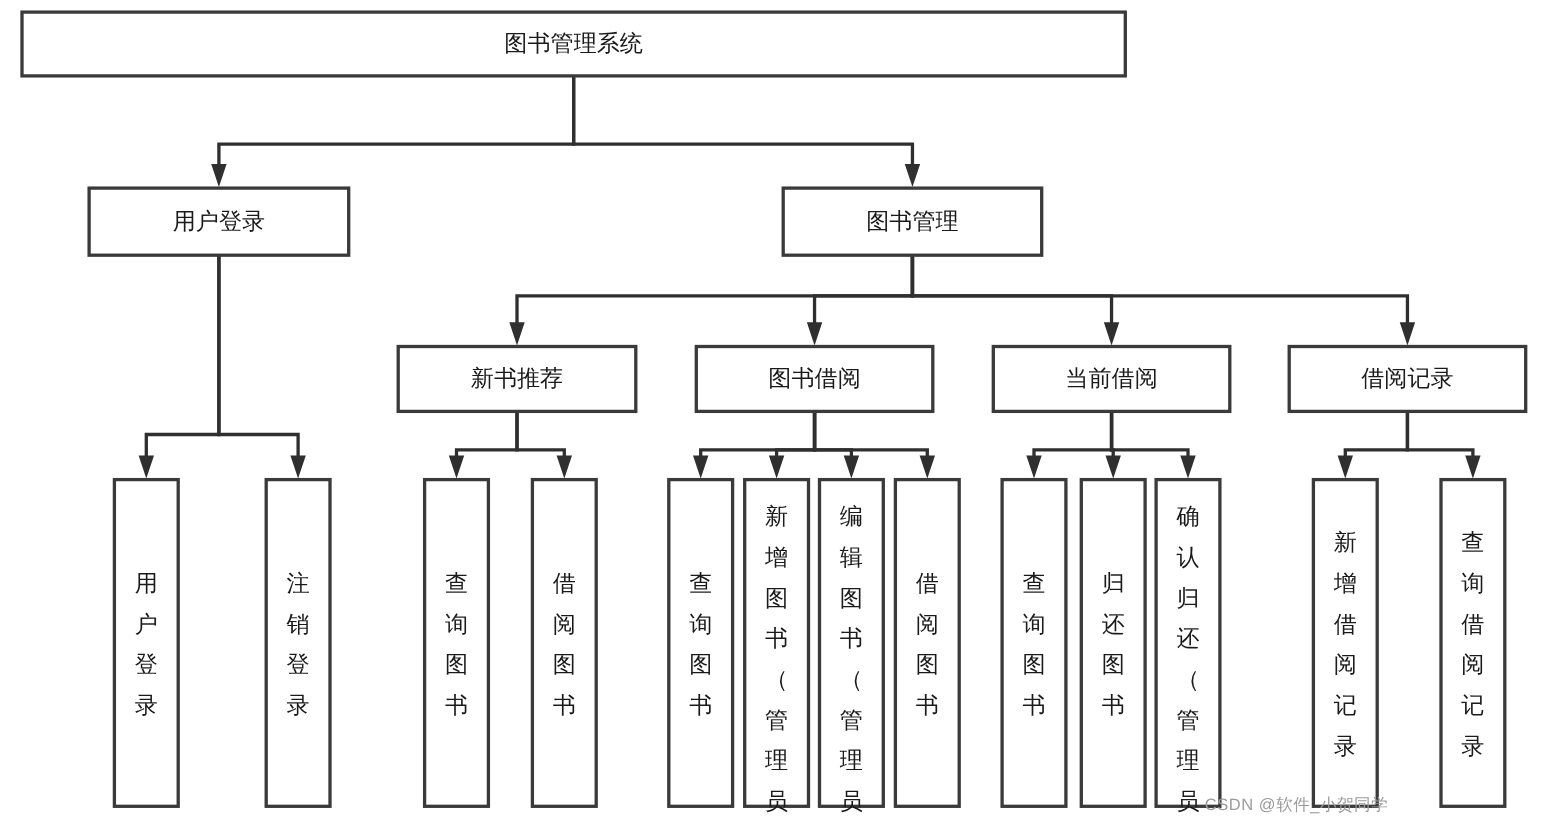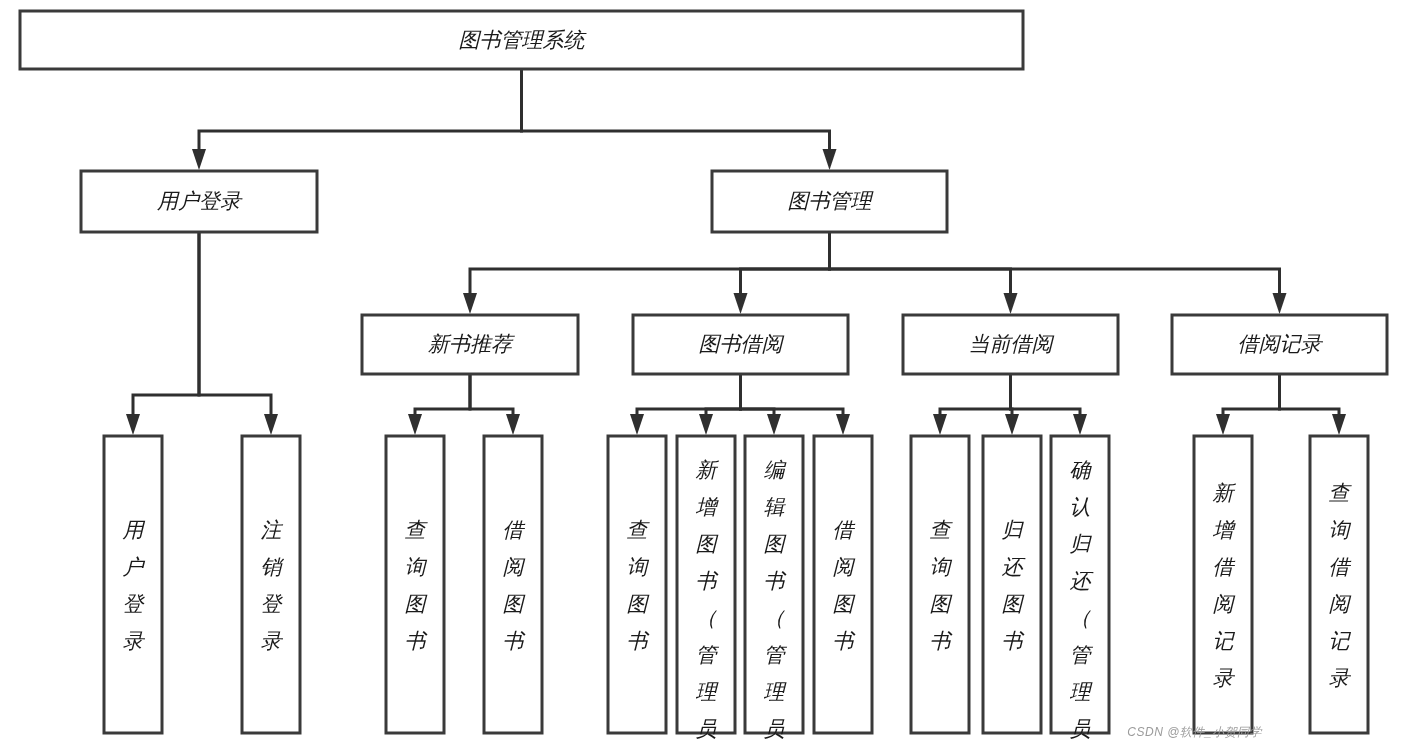--- a/index.html
+++ b/index.html
@@ -12,21 +12,20 @@
     width: 1405px;
     height: 747px;
     font-family: "Liberation Sans", "DejaVu Sans", sans-serif;
     overflow: hidden;
     position: relative;
   }
   #diagram-root {
     position: relative;
     width: 1274px;
     height: 747px;
-    font-style: italic;
   }
   svg#flow {
     position: absolute;
     top: 0;
     left: 0;
     width: 1405px;
     height: 747px;
   }
   .node-box {
     fill: #ffffff;
@@ -53,21 +52,21 @@
   }
   .link-arrow {
     fill: #2f2f2f;
     stroke: none;
   }
   .watermark {
     position: absolute;
     right: 12px;
     bottom: 6px;
     font-family: "Liberation Sans", "DejaVu Sans", sans-serif;
-    font-size: 12px;
+    font-size: 15px;
     color: #9b9b9b;
     letter-spacing: 0.5px;
     white-space: nowrap;
     pointer-events: none;
   }
 </style>
 </head>
 <body>
 
 <div id="diagram-root">

